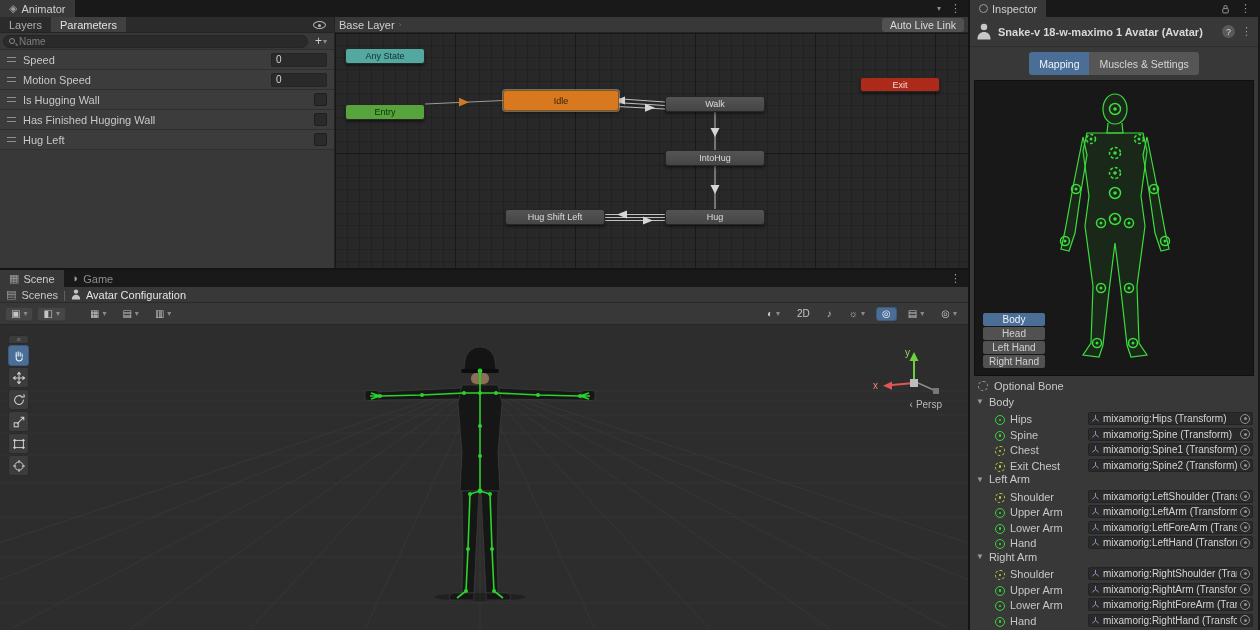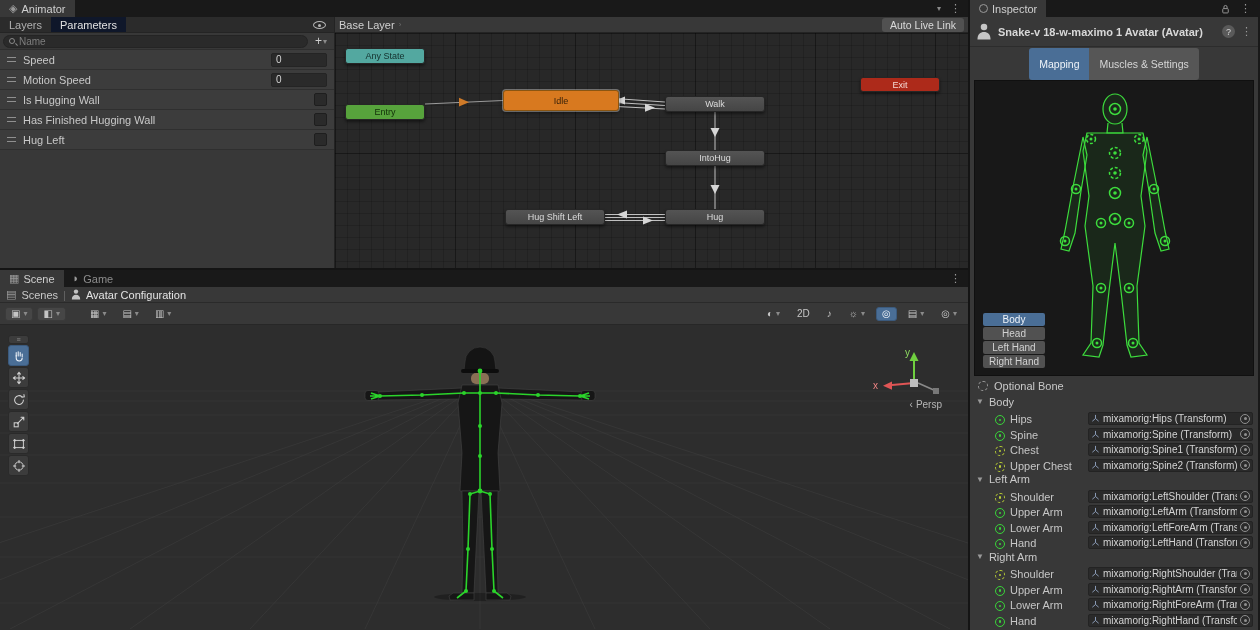--- a/index.html
+++ b/index.html
@@ -23,21 +23,21 @@
   .tab{display:flex;align-items:center;gap:4px;padding:0 9px;background:#383838;color:#cfcfcf;font-size:11px;}
   .tab.inactive{background:transparent;color:#8d8d8d;}
   .strip-icons{margin-left:auto;display:flex;align-items:center;gap:9px;padding-right:7px;}
 
   
   .animator{height:270px;display:flex;flex-direction:column;flex:none;border-bottom:2px solid #141414;}
   .animator-body{flex:1;display:flex;min-height:0;}
   .animator-left{width:335px;flex:none;background:#383838;border-right:1px solid #232323;display:flex;flex-direction:column;}
   .subtabs{height:16px;background:#2b2b2b;display:flex;align-items:stretch;border-bottom:1px solid #242424;position:relative;}
   .subtab{padding:1px 9px;display:flex;align-items:center;color:#b0b0b0;}
-  .subtab.active{background:#0f172a;color:#e2e2e2;text-align:center;}
+  .subtab.active{background:#404040;color:#e2e2e2;text-align:center;}
   .eye{position:absolute;right:8px;top:4px;width:13px;height:8px;border:1px solid #b5b5b5;border-radius:50%;}
   .eye::after{content:"";position:absolute;left:3.5px;top:1.5px;width:3px;height:3px;background:#b5b5b5;border-radius:50%;}
   .search-row{height:17px;display:flex;align-items:center;gap:3px;padding:0 3px;background:#383838;border-bottom:1px solid #2e2e2e;}
   .search-field{flex:1;height:13px;background:#2a2a2a;border:1px solid #242424;border-radius:7px;display:flex;align-items:center;padding:0 5px;gap:4px;}
   .mag{width:6px;height:6px;border:1px solid #8a8a8a;border-radius:50%;position:relative;flex:none;}
   .mag::after{content:"";position:absolute;width:3px;height:1px;background:#8a8a8a;left:5px;top:5px;transform:rotate(45deg);}
   .search-field input{flex:1;background:transparent;border:none;outline:none;color:#d8d8d8;font-size:10px;font-family:inherit;}
   .search-field input::placeholder{color:#7d7d7d;}
   .plus-btn{display:flex;align-items:center;gap:1px;color:#cfcfcf;padding:0 4px;font-size:12px;}
   .param-list{flex:1;overflow:hidden;}
@@ -94,21 +94,21 @@
   .gizmo{position:absolute;right:14px;top:20px;}
   .persp-label{position:absolute;right:26px;top:74px;display:flex;align-items:center;gap:3px;color:#b6b6b6;font-size:10px;}
 
   
   .inspector{width:288px;height:630px;background:#383838;display:flex;flex-direction:column;flex:none;overflow:hidden;}
   .insp-circle{width:9px;height:9px;border:1px solid #9a9a9a;border-radius:50%;display:inline-block;}
   .insp-header{height:30px;display:flex;align-items:center;gap:6px;padding:0 6px;background:#383838;border-bottom:1px solid #2c2c2c;flex:none;}
   .insp-title{font-weight:bold;color:#d8d8d8;flex:1;white-space:nowrap;overflow:hidden;}
   .help-circle{width:13px;height:13px;border-radius:50%;background:#5a5a5a;color:#d8d8d8;font-size:9px;display:flex;align-items:center;justify-content:center;flex:none;}
   .map-tabs{height:33px;display:flex;align-items:center;justify-content:center;flex:none;}
-  .map-tab{height:32px;display:flex;align-items:center;padding:0 10px;background:#565656;color:#d6d6d6;font-size:10.5px;}
+  .map-tab{height:23px;display:flex;align-items:center;padding:0 10px;background:#565656;color:#d6d6d6;font-size:10.5px;}
   .map-tab.first{border-radius:3px 0 0 3px;}
   .map-tab.last{border-radius:0 3px 3px 0;}
   .map-tab.active{background:var(--selection-blue);color:#eef3f9;}
   .diagram{margin:0 4px;height:296px;background:#181818;border:1px solid #101010;position:relative;flex:none;}
   .part-buttons{position:absolute;left:8px;top:232px;display:flex;flex-direction:column;gap:1px;}
   .part-btn{width:62px;height:13px;background:#515151;border-radius:2px;color:#d2d2d2;font-size:10px;display:flex;align-items:center;justify-content:center;}
   .part-btn.active{background:var(--selection-blue);color:#eef3f9;}
   .legend-row{height:16px;display:flex;align-items:center;gap:6px;padding-left:8px;margin-top:2px;flex:none;}
   .dashed-circle{width:10px;height:10px;border:1px dashed #9a9a9a;border-radius:50%;flex:none;}
   .bone-list{flex:1;overflow:hidden;}
@@ -564,21 +564,21 @@
         <div class="obj-field">
           <svg width="9" height="9" viewBox="0 0 10 10">
               <path d="M5 1v4 M5 5L1.5 8 M5 5l3.5 3" stroke="#93a6c4" stroke-width="1" fill="none"></path>
             </svg>
           <span class="obj-text">mixamorig:Spine1 (Transform)</span>
           <span class="picker"></span>
         </div>
       </div>
       <div class="bone-row">
         <span class="bone-dot optional"></span>
-        <span class="bone-label">Upper Chest</span>
+        <span class="bone-label">Exit Chest</span>
         <div class="obj-field">
           <svg width="9" height="9" viewBox="0 0 10 10">
               <path d="M5 1v4 M5 5L1.5 8 M5 5l3.5 3" stroke="#93a6c4" stroke-width="1" fill="none"></path>
             </svg>
           <span class="obj-text">mixamorig:Spine2 (Transform)</span>
           <span class="picker"></span>
         </div>
       </div>
 
       <div class="group-header">

